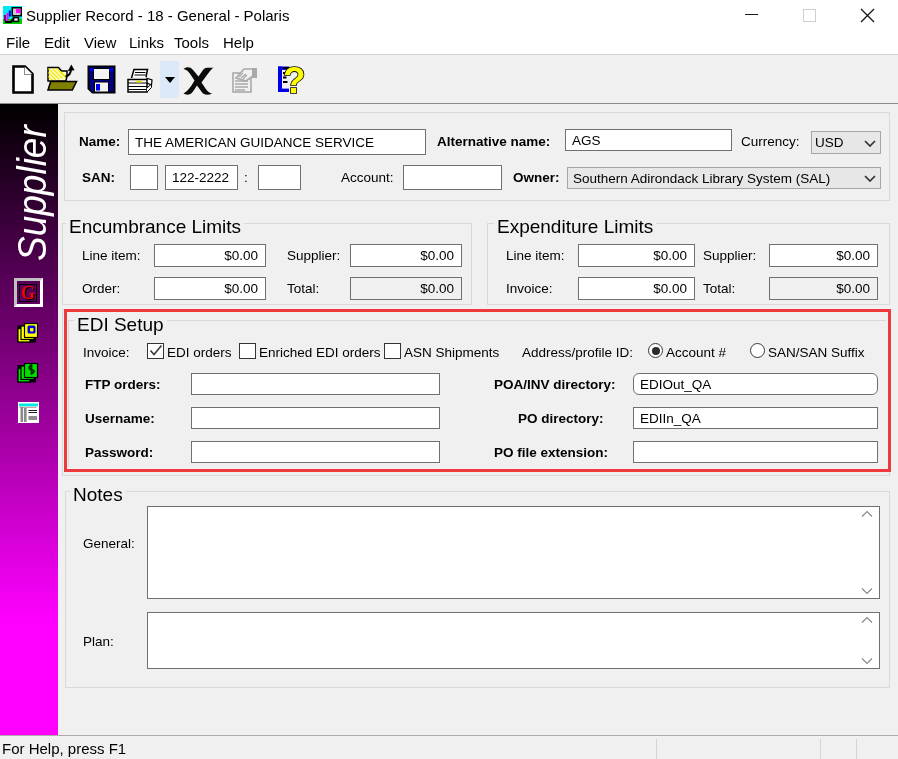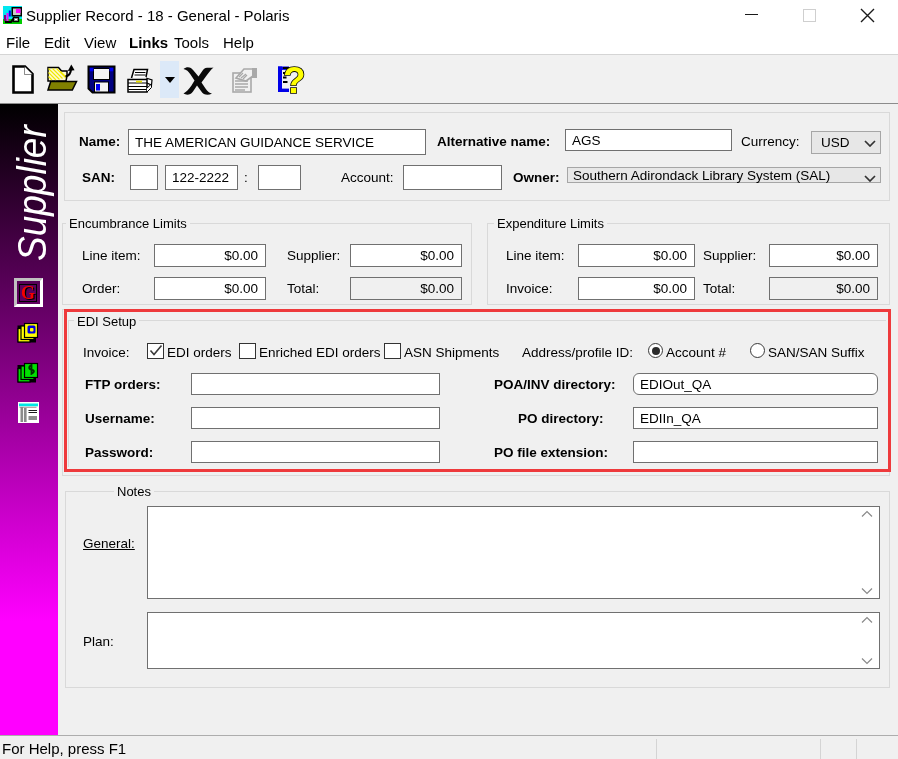--- a/index.html
+++ b/index.html
@@ -7,29 +7,29 @@
        font-family:"Liberation Sans",sans-serif;background:#ffffff;}
   .abs{position:absolute;}
   .lb{position:absolute;font-size:13.5px;color:#000;white-space:nowrap;}
   .b{font-weight:bold;}
   .inp{position:absolute;background:#fff;border:1px solid #707070;
        font-size:13.5px;color:#000;display:flex;align-items:center;
        padding:0 0 0 6px;box-sizing:border-box;white-space:nowrap;}
   .inpr{justify-content:flex-end;padding:0 7px 0 0;}
   .dis{background:#f0f0f0;}
   .grp{position:absolute;border:1px solid #d9d9d9;box-sizing:border-box;}
-  .gt{position:absolute;font-size:13px;color:#000;background:#f0f0f0;
+  .gt{position:absolute;font-size:19px;color:#000;background:#f0f0f0;
       padding:0 3px;white-space:nowrap;}
   .cb{position:absolute;width:17px;height:16px;background:#fff;
       border:1.5px solid #333;box-sizing:border-box;}
   .rad{position:absolute;width:15px;height:15px;background:#fff;
        border:1.3px solid #3a3a3a;border-radius:50%;box-sizing:border-box;}
   .combo{position:absolute;background:#e7e7e7;border:1px solid #a6a6a6;
          box-sizing:border-box;font-size:13.5px;color:#000;display:flex;
-         align-items:center;padding-left:9px;white-space:nowrap;}
+         align-items:center;padding-left:3px;white-space:nowrap;}
   .chev{position:absolute;}
   .sep{position:absolute;width:1px;background:#d4d4d4;}
 </style>
 </head>
 <body>
 
 <div class="abs" style="left:0;top:0;width:898px;height:30px;background:#fff;"></div>
 <svg class="abs" style="left:3px;top:6px;" width="19" height="18" viewBox="0 0 19 18">
   <rect x="0" y="0" width="19" height="13" fill="#00e8f0"></rect>
   <rect x="0" y="13" width="19" height="5" fill="#00cc00"></rect>
@@ -48,21 +48,21 @@
 <div class="abs" style="left:745px;top:14px;width:13px;height:1.4px;background:#1a1a1a;"></div>
 <div class="abs" style="left:803px;top:9px;width:11px;height:11px;border:1.3px solid #cfcfcf;"></div>
 <svg class="abs" style="left:860px;top:8px;" width="15" height="15" viewBox="0 0 15 15">
   <path d="M1 1 L14 14 M14 1 L1 14" stroke="#1a1a1a" stroke-width="1.4" fill="none"></path>
 </svg>
 
 <div class="abs" style="left:0;top:30px;width:898px;height:25px;background:#fff;border-bottom:1px solid #d5d5d5;box-sizing:border-box;"></div>
 <div class="lb" style="left:6px;top:34px;font-size:15px;">File</div>
 <div class="lb" style="left:44px;top:34px;font-size:15px;">Edit</div>
 <div class="lb" style="left:84px;top:34px;font-size:15px;">View</div>
-<div class="lb" style="left:129px;top:34px;font-size:15px;font-weight:bold;">Links</div>
+<div class="lb" style="left:129px;top:34px;font-size:15px;">Links</div>
 <div class="lb" style="left:174px;top:34px;font-size:15px;">Tools</div>
 <div class="lb" style="left:223px;top:34px;font-size:15px;">Help</div>
 
 <div class="abs" style="left:0;top:55px;width:898px;height:49px;background:#f1f1f1;border-bottom:1px solid #8c8c8c;box-sizing:border-box;"></div>
 
 <svg class="abs" style="left:11px;top:65px;" width="24" height="29" viewBox="0 0 24 29">
   <path d="M2.5 1.5 H14 L21.5 9 V27.5 H2.5 Z" fill="#fff" stroke="#000" stroke-width="2.6"></path>
   <path d="M13.5 1.5 V9.5 H21.5" fill="#fff" stroke="#000" stroke-width="1" stroke-opacity="0.45"></path>
 </svg>
 
@@ -168,21 +168,21 @@
     <path d="M1 1 L6 6 L11 1" stroke="#333" stroke-width="1.7" fill="none"></path>
   </svg>
 <div class="lb b" style="left:82px;top:170px;">SAN:</div>
 <div class="inp" style="left:130px;top:165px;width:28px;height:25px;"></div>
 <div class="inp" style="left:165px;top:165px;width:73px;height:25px;">122-2222</div>
 <div class="lb" style="left:244px;top:170px;">:</div>
 <div class="inp" style="left:258px;top:165px;width:43px;height:25px;"></div>
 <div class="lb" style="left:341px;top:170px;">Account:</div>
 <div class="inp" style="left:403px;top:165px;width:99px;height:25px;"></div>
 <div class="lb b" style="left:513px;top:170px;">Owner:</div>
-<div class="combo" style="left:567px;top:167px;width:314px;height:16px;padding-left:5px;">Southern Adirondack Library System (SAL)</div>
+<div class="combo" style="left:567px;top:167px;width:314px;height:22px;padding-left:5px;">Southern Adirondack Library System (SAL)</div>
 <svg class="chev" style="left:864px;top:175px;" width="12" height="7" viewBox="0 0 12 7">
     <path d="M1 1 L6 6 L11 1" stroke="#333" stroke-width="1.7" fill="none"></path>
   </svg>
 
 <div class="grp" style="left:62px;top:223px;width:410px;height:82px;"></div>
 <div class="gt" style="left:66px;top:216px;">Encumbrance Limits</div>
 <div class="lb" style="left:82px;top:248px;">Line item:</div>
 <div class="inp inpr" style="left:154px;top:244px;width:112px;height:23px;">$0.00</div>
 <div class="lb" style="left:287px;top:248px;">Supplier:</div>
 <div class="inp inpr" style="left:350px;top:244px;width:112px;height:23px;">$0.00</div>
@@ -229,22 +229,22 @@
 <div class="lb b" style="left:85px;top:445px;">Password:</div>
 <div class="inp" style="left:191px;top:441px;width:249px;height:22px;"></div>
 <div class="lb b" style="left:494px;top:377px;">POA/INV directory:</div>
 <div class="inp" style="left:633px;top:373px;width:245px;height:22px;border-radius:6px;">EDIOut_QA</div>
 <div class="lb b" style="left:494px;top:411px;padding-left:24px;">PO directory:</div>
 <div class="inp" style="left:633px;top:407px;width:245px;height:22px;">EDIIn_QA</div>
 <div class="lb b" style="left:494px;top:445px;">PO file extension:</div>
 <div class="inp" style="left:633px;top:441px;width:245px;height:22px;"></div>
 
 <div class="grp" style="left:65px;top:491px;width:825px;height:197px;"></div>
-<div class="gt" style="left:70px;top:484px;margin-left:44px;">Notes</div>
-<div class="lb" style="left:83px;top:536px;text-decoration:underline;">General:</div>
+<div class="gt" style="left:70px;top:484px;">Notes</div>
+<div class="lb" style="left:83px;top:536px;">General:</div>
 <div class="inp" style="left:147px;top:506px;width:733px;height:93px;"></div>
 <svg class="chev" style="left:861px;top:510px;" width="12" height="8" viewBox="0 0 12 8">
     <path d="M1 6.5 L6 1.5 L11 6.5" stroke="#8a8a8a" stroke-width="1.2" fill="none"></path>
   </svg>
 <svg class="chev" style="left:861px;top:587px;" width="12" height="8" viewBox="0 0 12 8">
     <path d="M1 1.5 L6 6.5 L11 1.5" stroke="#8a8a8a" stroke-width="1.2" fill="none"></path>
   </svg>
 <div class="lb" style="left:83px;top:634px;">Plan:</div>
 <div class="inp" style="left:147px;top:612px;width:733px;height:57px;"></div>
 <svg class="chev" style="left:861px;top:616px;" width="12" height="8" viewBox="0 0 12 8">

